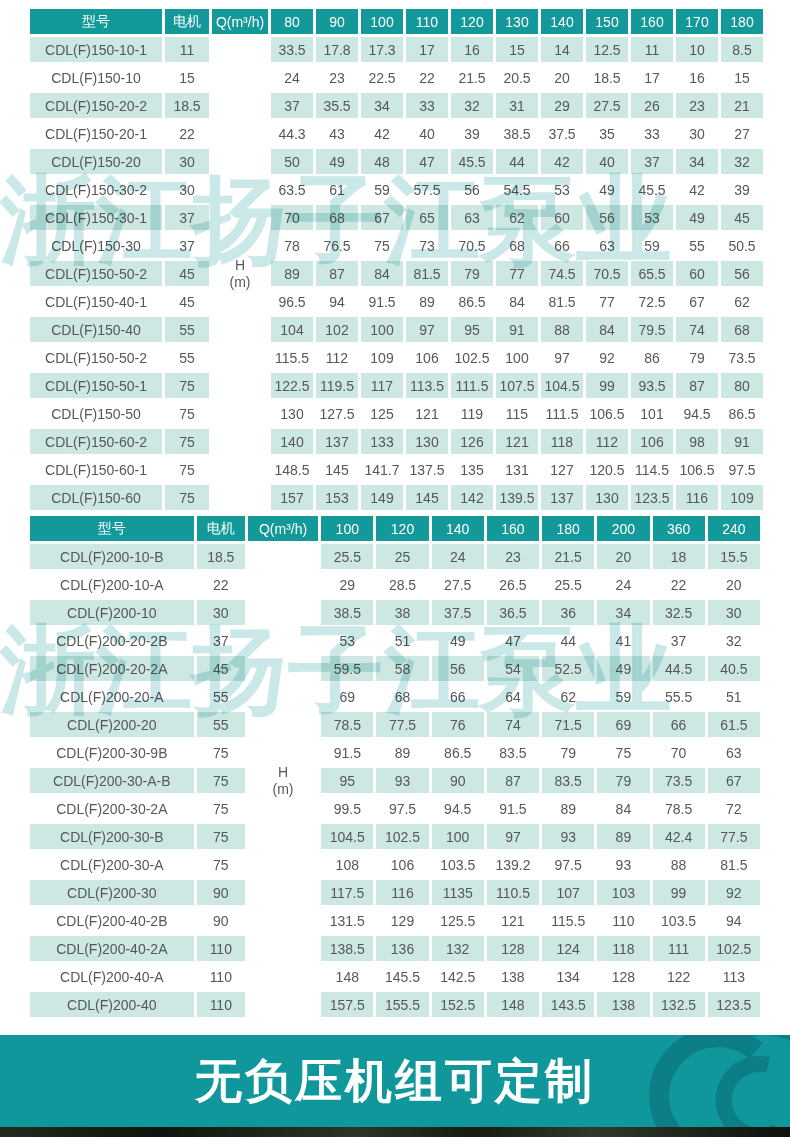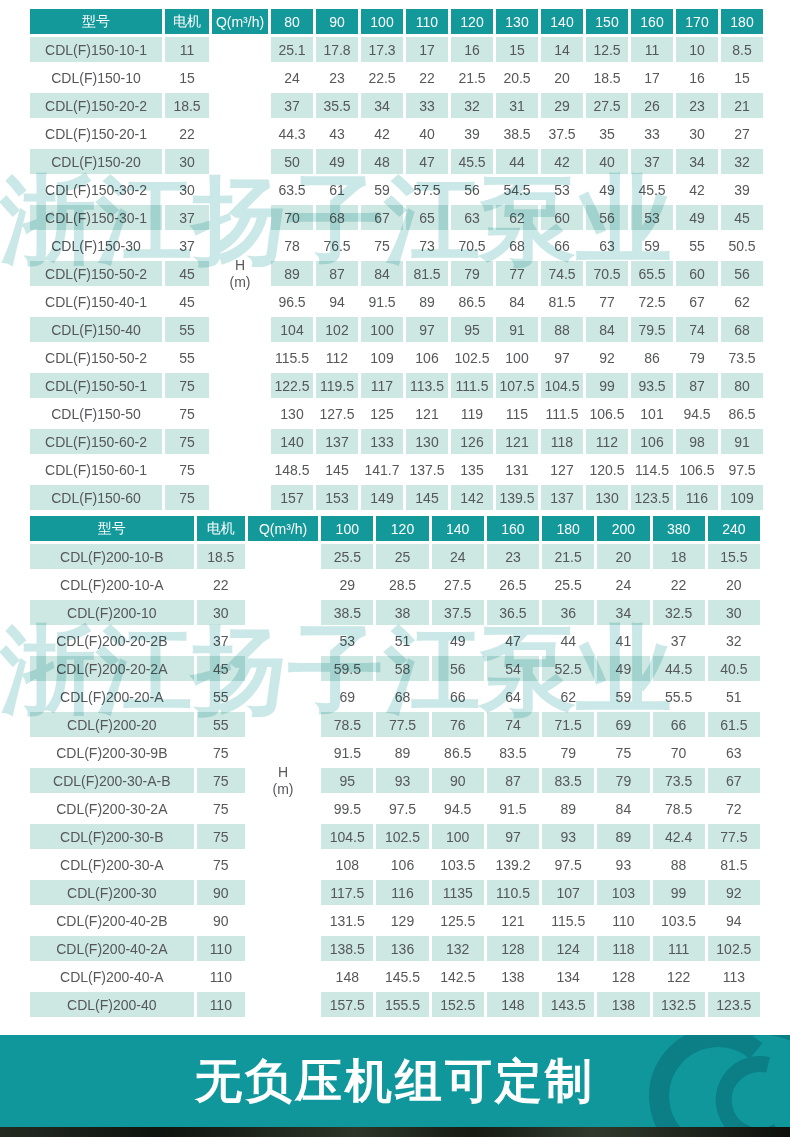--- a/index.html
+++ b/index.html
@@ -143,21 +143,21 @@
           </tr>
         </thead>
         <tbody>
           <tr class="odd">
             <td class="c">CDL(F)150-10-1</td>
             <td class="c">11</td>
             <td class="qcell" rowspan="17">
               <div>H</div>
               <div>(m)</div>
             </td>
-            <td class="c">25.1</td>
+            <td class="c">33.5</td>
             <td class="c">17.8</td>
             <td class="c">17.3</td>
             <td class="c">17</td>
             <td class="c">16</td>
             <td class="c">15</td>
             <td class="c">14</td>
             <td class="c">12.5</td>
             <td class="c">11</td>
             <td class="c">10</td>
             <td class="c">8.5</td>
@@ -422,21 +422,21 @@
           <tr>
             <th>型号</th>
             <th>电机</th>
             <th>Q(m³/h)</th>
             <th>100</th>
             <th>120</th>
             <th>140</th>
             <th>160</th>
             <th>180</th>
             <th>200</th>
-            <th>380</th>
+            <th>360</th>
             <th>240</th>
           </tr>
         </thead>
         <tbody>
           <tr class="odd">
             <td class="c">CDL(F)200-10-B</td>
             <td class="c">18.5</td>
             <td class="qcell" rowspan="17">
               <div>H</div>
               <div>(m)</div>

